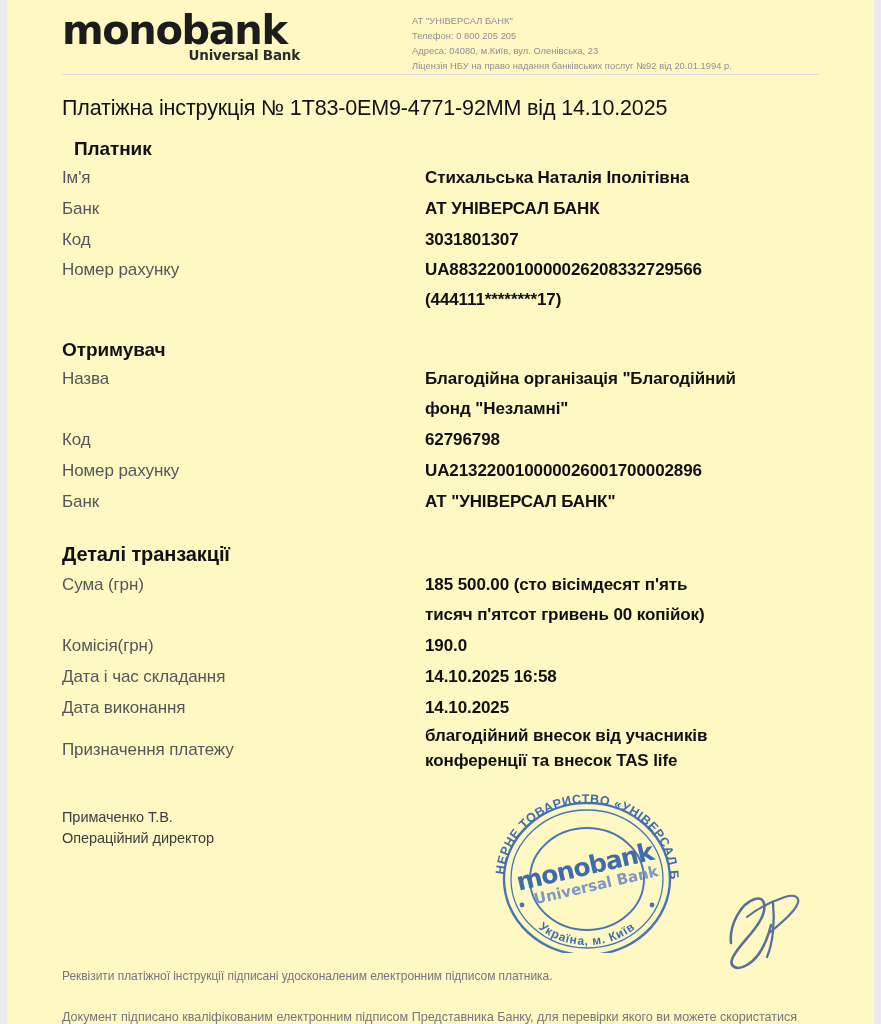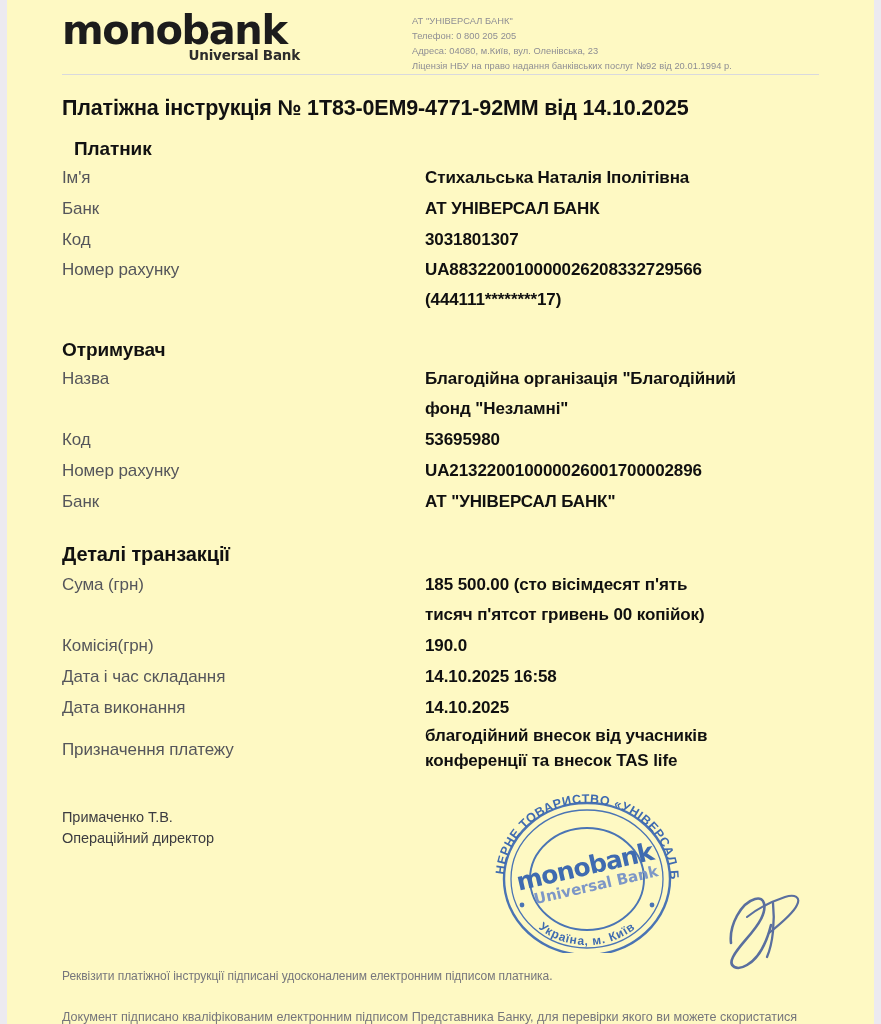--- a/index.html
+++ b/index.html
@@ -76,21 +76,21 @@
   }
 
   
   .content {
     padding: 0 55px;
     position: relative;
   }
 
   .doc-title {
     font-size: 21.5px;
-    font-weight: 700;
+    font-weight: 400;
     color: #111111;
     letter-spacing: -0.15px;
     margin: 21px 0 0 0;
     white-space: nowrap;
   }
 
   .section-title {
     font-size: 19px;
     font-weight: 700;
     color: #111111;
@@ -231,21 +231,21 @@
 
     <div class="row tall">
       <div class="label">Назва</div>
       <div class="value">
         <span>Благодійна організація "Благодійний</span>
         <span class="sub">фонд "Незламні"</span>
       </div>
     </div>
     <div class="row">
       <div class="label">Код</div>
-      <div class="value">53695980</div>
+      <div class="value">62796798</div>
     </div>
     <div class="row">
       <div class="label">Номер рахунку</div>
       <div class="value">UA213220010000026001700002896</div>
     </div>
     <div class="row">
       <div class="label">Банк</div>
       <div class="value">АТ "УНІВЕРСАЛ БАНК"</div>
     </div>
 

